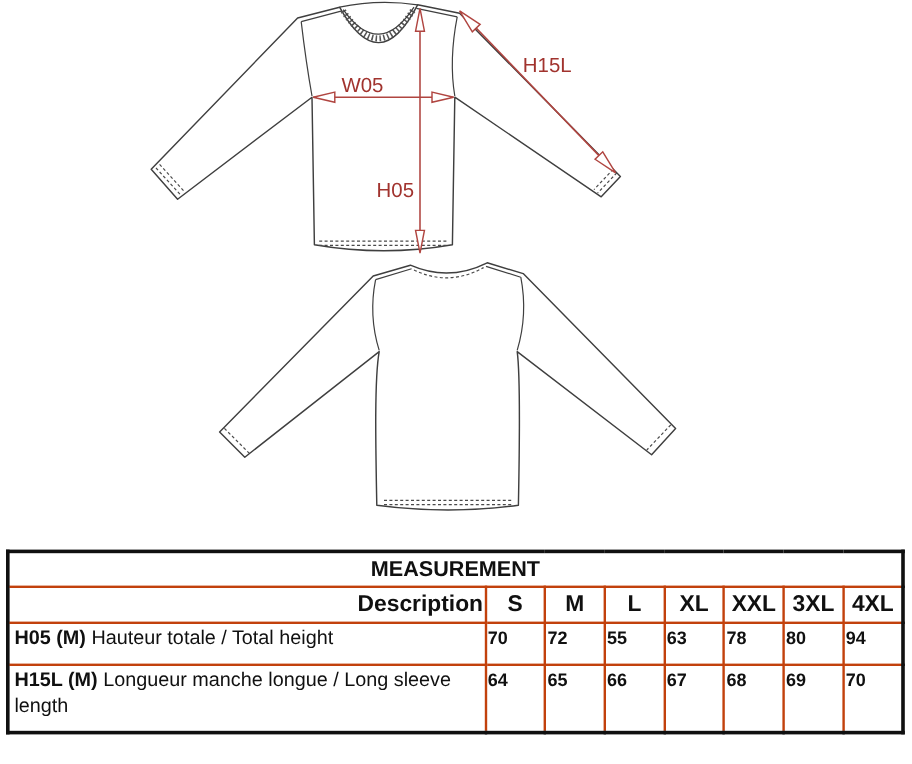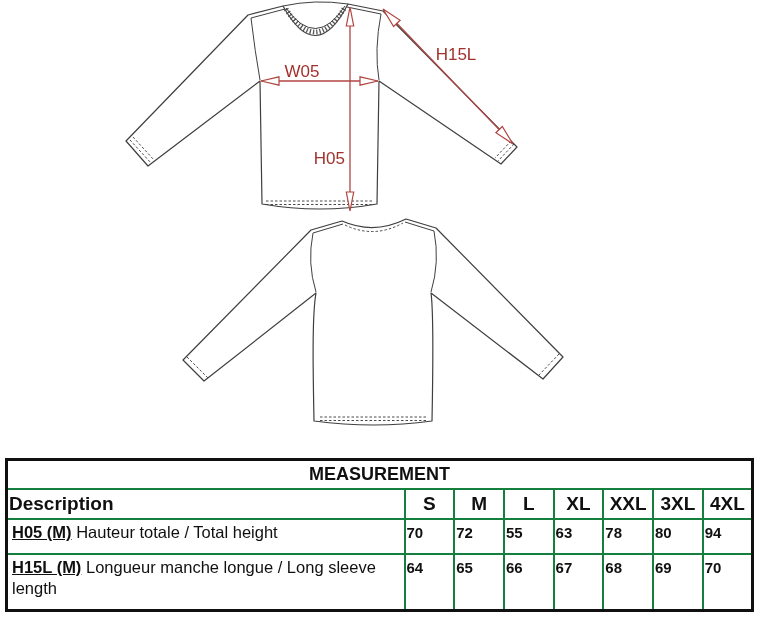--- a/index.html
+++ b/index.html
@@ -26,26 +26,26 @@
 
   
   .table-wrap { position: absolute; left: 5px; top: 458px; }
   table.spec {
     border-collapse: collapse;
     table-layout: fixed;
     width: 749px;
     border: 3px solid #101010;
     color: #101010;
   }
-  table.spec td { border: 2px solid #15803d; overflow: hidden; }
+  table.spec td { border: 2px solid #c2410c; overflow: hidden; }
   td.title-cell  { height: 25px; text-align: center; font-weight: bold; font-size: 18px; vertical-align: middle; }
   td.colhead     { height: 26px; text-align: center; font-weight: bold; font-size: 19px; vertical-align: middle; }
   td.desc-cell   { text-align: left; font-size: 16.5px; padding: 2px 3px 2px 4px; vertical-align: top; line-height: 1.25; }
-  td.desc-head   { text-align: left; }
-  .code { font-weight: bold; text-decoration: underline; }
+  td.desc-head   { text-align: right; }
+  .code { font-weight: bold; }
   td.val-cell    { text-align: left; font-weight: bold; font-size: 15px; vertical-align: top; padding-top: 4px; }
   tr.r-h05  td { height: 28px; }
   tr.r-w05  td { height: 27px; }
   tr.r-h15l td { height: 49px; }
 </style>
 </head>
 <body>
 
 <div class="sheet">
 

